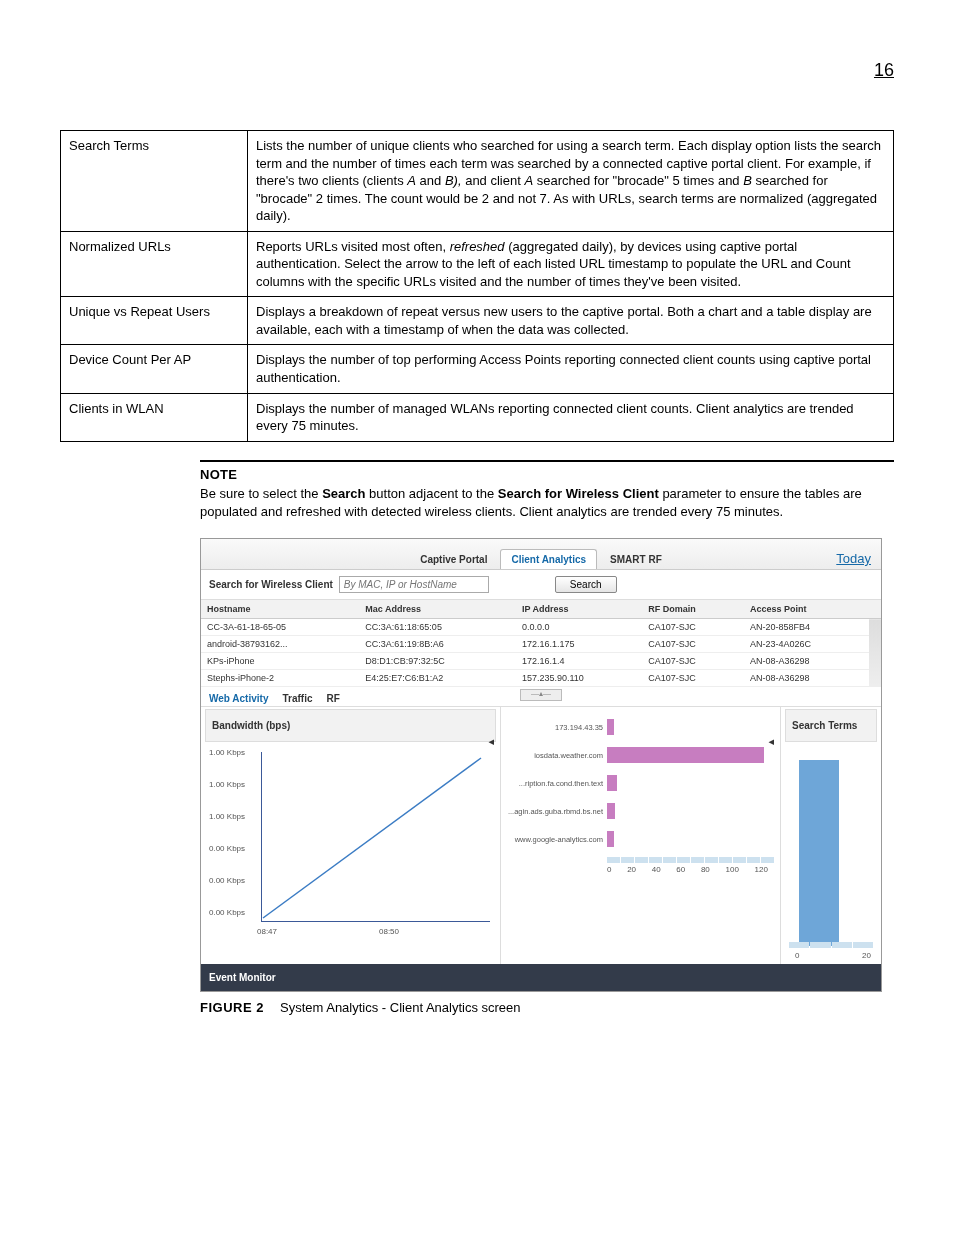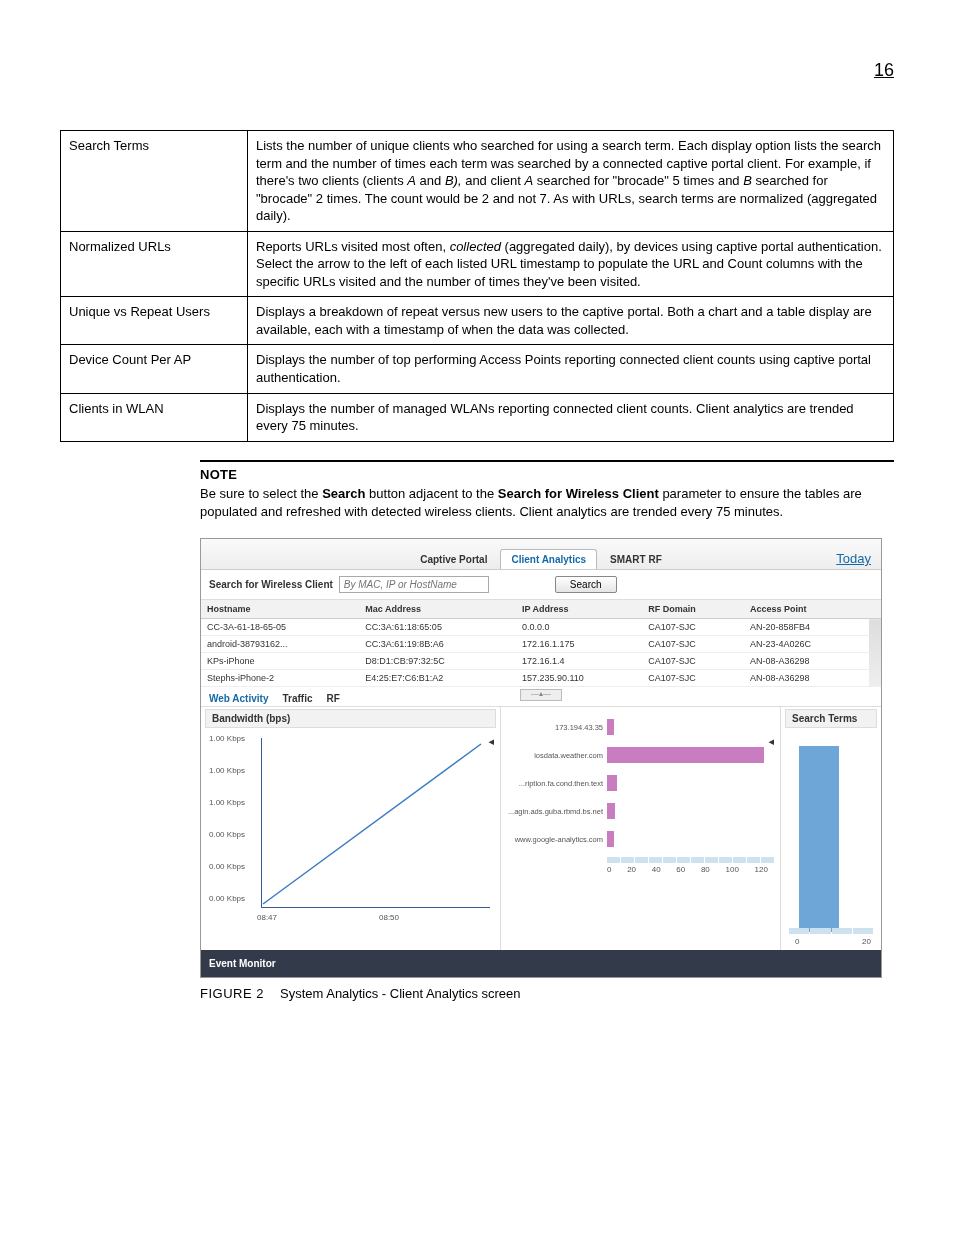--- a/index.html
+++ b/index.html
@@ -193,21 +193,21 @@
   .panel {
     box-sizing: border-box;
     padding: 2px 4px 4px 4px;
     position: relative;
   }
   .panel-title {
     font-size: 10px;
     font-weight: bold;
     background: #f2f2f2;
     border: 1px solid #ddd;
-    padding: 3px 6px;
+    padding: 10px 6px;
     margin-bottom: 4px;
   }
   .chev {
     position: absolute;
     right: 6px;
     top: 28px;
     font-size: 11px;
     color: #333;
   }
   
@@ -252,41 +252,41 @@
     background: #333b4a;
     color: #fff;
     font-size: 10px;
     font-weight: bold;
     padding: 8px 8px;
   }
   .figure-caption {
     margin: 8px 0 0 140px;
     font-size: 13px;
   }
-  .figure-caption .fig-label { font-weight: normal; letter-spacing: 0.5px; margin-right: 16px; }
+  .figure-caption .fig-label { font-weight: bold; letter-spacing: 0.5px; margin-right: 16px; }
 </style>
 </head>
 <body>
 
 <div class="page-number">16</div>
 
 <div class="content">
 
 <table class="defs">
   <tbody>
         <tr>
     <td class="term">Search Terms</td>
     <td>
       <span>Lists the number of unique clients who searched for using a search term. Each display option lists the search term and the number of times each term was searched by a connected captive portal client. For example, if there's two clients (clients </span><i>A</i><span> and </span><i>B),</i><span>  and client </span><i>A</i><span> searched for "brocade" 5 times and </span><i>B</i><span> searched for "brocade" 2 times. The count would be 2 and not 7. As with URLs, search terms are normalized (aggregated daily).</span>
     </td>
   </tr>
   <tr>
     <td class="term">Normalized URLs</td>
     <td>
-      <span>Reports URLs visited most often, </span><i>collected</i><span> (aggregated daily), by devices using captive portal authentication. Select the arrow to the left of each listed URL timestamp to populate the URL and Count columns with the specific URLs visited and the number of times they've been visited.</span>
+      <span>Reports URLs visited most often, </span><i>refreshed</i><span> (aggregated daily), by devices using captive portal authentication. Select the arrow to the left of each listed URL timestamp to populate the URL and Count columns with the specific URLs visited and the number of times they've been visited.</span>
     </td>
   </tr>
   <tr>
     <td class="term">Unique vs Repeat Users</td>
     <td>Displays a breakdown of repeat versus new users to the captive portal. Both a chart and a table display are available, each with a timestamp of when the data was collected.</td>
   </tr>
   <tr>
     <td class="term">Device Count Per AP</td>
     <td>Displays the number of top performing Access Points reporting connected client counts using captive portal authentication.</td>
   </tr>

